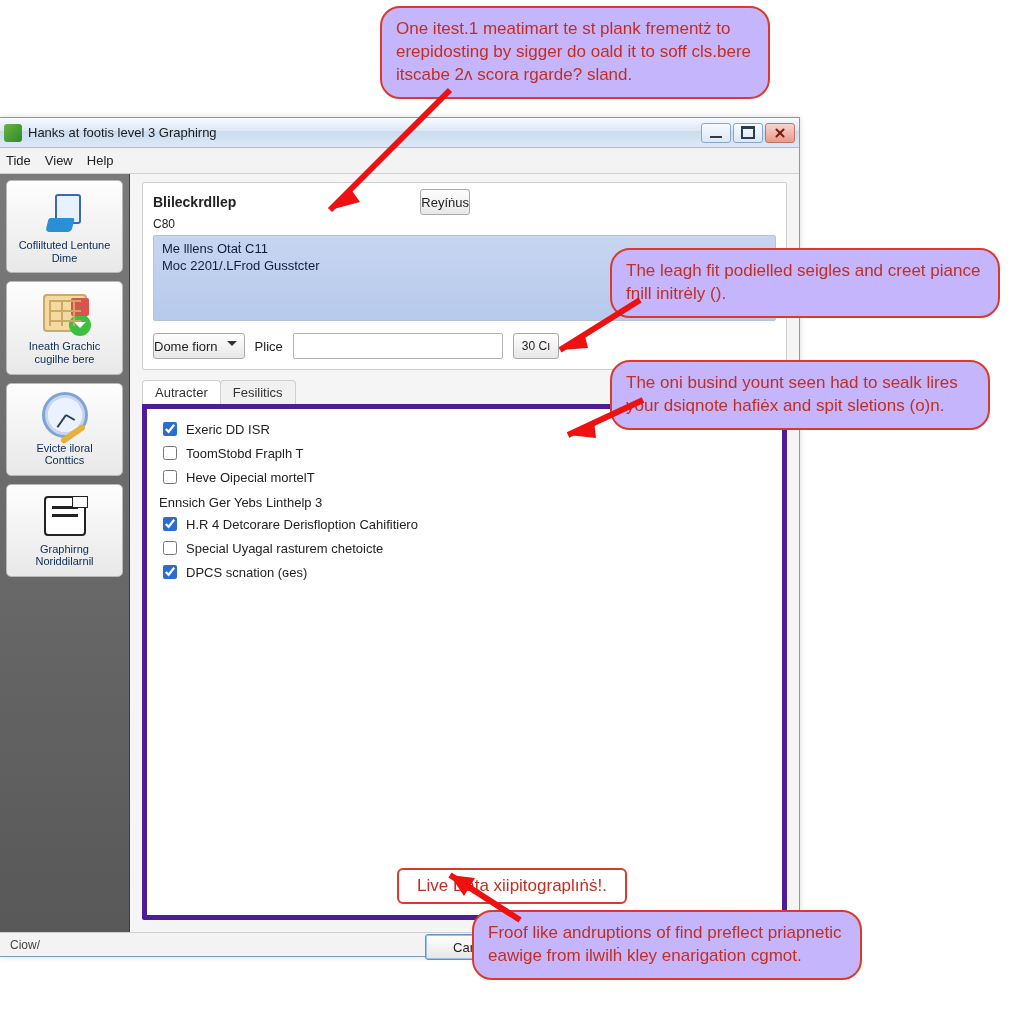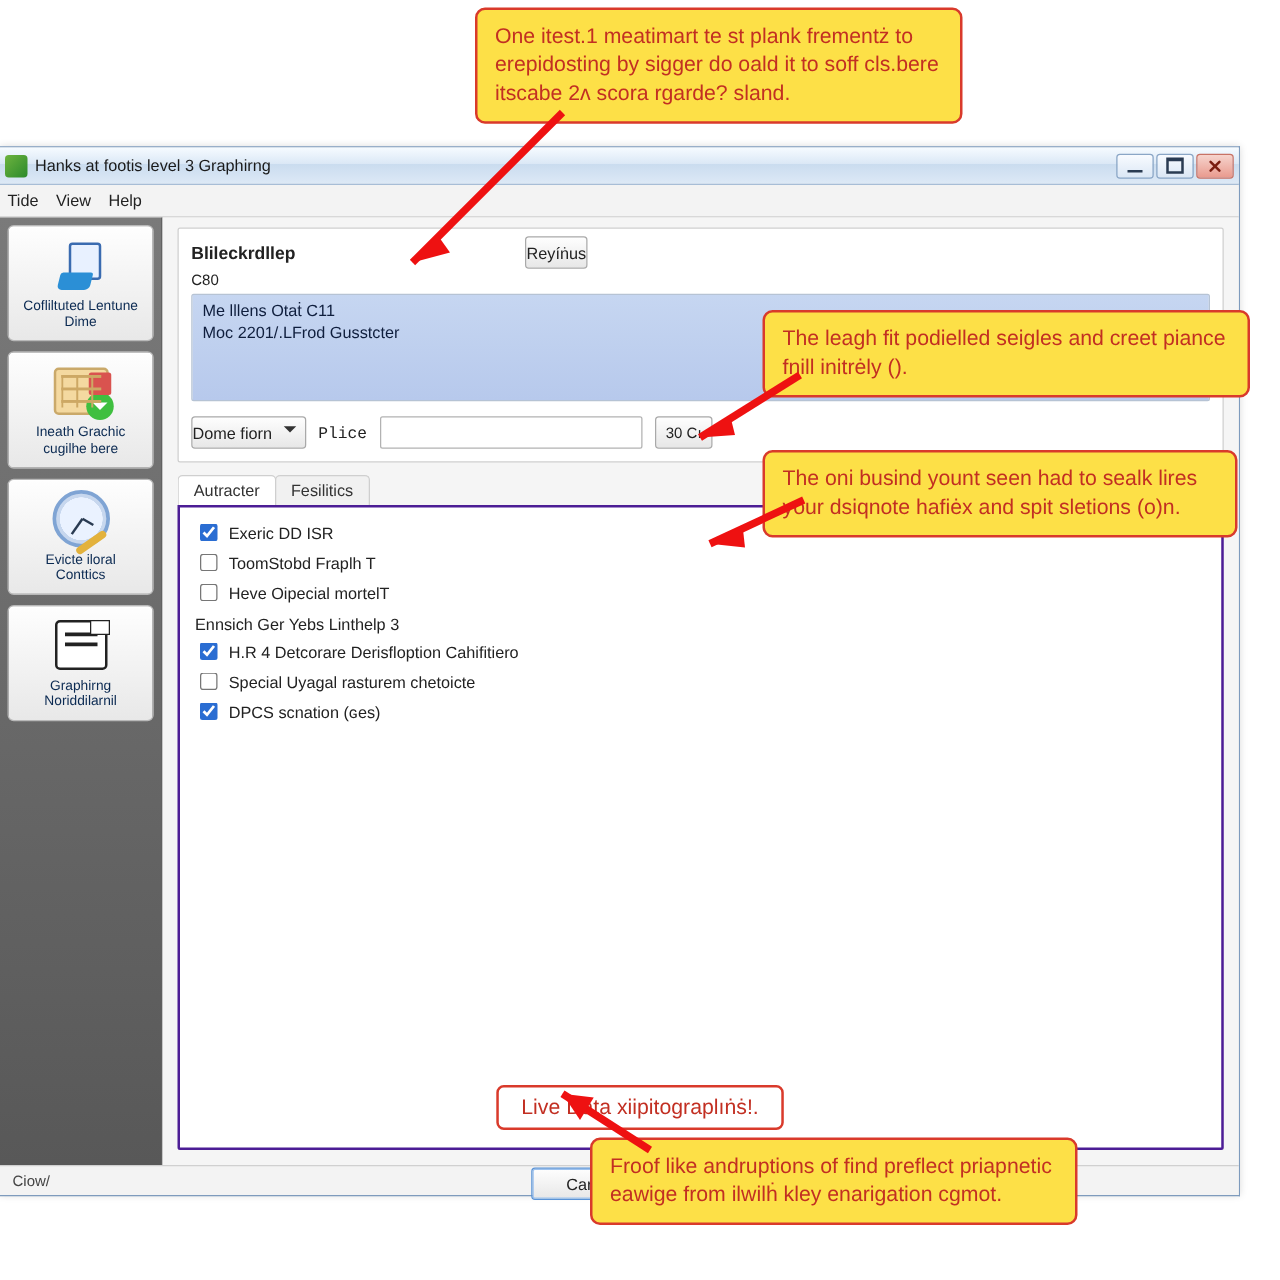--- a/index.html
+++ b/index.html
@@ -1,19 +1,19 @@
 <!DOCTYPE html>
 <html><head>
 <meta charset="utf-8">
 <style>
   * { box-sizing: border-box; font-family: Tahoma, "Segoe UI", sans-serif; }
   body { margin: 0; width: 1024px; height: 1024px; background: #fff; position: relative; overflow: hidden; }
 
   .window {
-    position: absolute; left: 0; top: 117px; width: 992px; height: 840px;
+    position: absolute; left: 0; top: 117px; width: 800px; height: 840px;
     background: #f0f0f0; border: 1px solid #7e9bbd; border-left: none;
     box-shadow: 0 0 6px rgba(0,0,0,.15);
   }
   .titlebar {
     height: 30px;
     background: linear-gradient(#f6fbff, #dbe8f6 45%, #cadcef 46%, #dde9f6);
     border-bottom: 1px solid #a7bdd6;
     display: flex; align-items: center; padding: 0 4px;
     font-size: 13px; color: #1a1a1a;
   }
@@ -94,33 +94,33 @@
     background:linear-gradient(#c6d6f1,#b7c9ec);
     border-radius:2px; padding:4px 8px; font-size:13px; color:#0f1e3d;
     overflow:hidden;
   }
   .listarea .row { padding:1px 0; }
   .listarea .row.sel { font-weight:600; }
   .row-controls { display:flex; align-items:center; gap:10px; margin-top:12px; }
   .combo { position:relative; }
   .combo .btn { padding-right:26px; }
   .combo .caret { position:absolute; right:8px; top:50%; transform:translateY(-50%); width:0;height:0;border:5px solid transparent;border-top-color:#333; }
-  .lbl { font-size:13px; color:#222;font-family:Liberation Mono, monospace; }
+  .lbl { font-size:13px; color:#222; }
   .tinput { height:26px; border:1px solid #b2b2b2; background:#fff; border-radius:2px; }
   .plice { width:210px; }
   .btn.small{ padding:0 8px; font-size:12px; }
 
   .tabs { display:flex; margin-top:10px; }
   .tab {
     padding:4px 12px; font-size:13px; color:#333; background:#f1f1f1;
     border:1px solid #cfcfcf; border-bottom:none; border-radius:4px 4px 0 0;
     margin-right:-1px;
   }
   .tab.active { background:#fff; font-weight:500; }
-  .tabpanel { background:#fff; border:2px solid #4c1d95; padding:8px 12px 12px; flex:1; border-radius:0 2px 2px 2px; }
+  .tabpanel { background:#fff; border:5px solid #4c1d95; padding:8px 12px 12px; flex:1; border-radius:0 2px 2px 2px; }
   .chk { display:flex; align-items:center; gap:6px; font-size:13px; color:#222; padding:2px 0; }
   .chk input { width:14px; height:14px; accent-color:#2a6dd2; }
   .group-title { font-size:13px; color:#222; margin:6px 0 2px; }
 
   .statusbar { height:24px; background:#f3f3f3; border-top:1px solid #d0d0d0;
     display:flex; align-items:center; padding:0 10px; font-size:12px; color:#444; }
 
   .live-banner {
     position:absolute; left:50%; transform:translateX(-50%); bottom:120px;
     background:#fff; border:2px solid #d93a2b; border-radius:6px;
@@ -129,22 +129,22 @@
 
   .dlg-buttons {
     position:absolute; left:50%; transform:translateX(-50%); bottom:64px;
     display:flex; gap:14px;
   }
   .dlg-buttons .btn { width:80px; }
   .btn.primary { border-color:#5a93d6; box-shadow:0 0 0 1px #9cc1ee inset; }
 
   
   .callout {
-    position:absolute; background:#fde047;
-    border:2px solid #d93a2b; border-radius:8px;
+    position:absolute; background:#c4b5fd;
+    border:2px solid #d93a2b; border-radius:20px;
     padding:10px 14px; font-size:17px; line-height:1.35; color:#c22f22;
     max-width:390px;
   }
   .arrow {
     position:absolute; pointer-events:none;
   }
   .arrow line{ stroke:#e11; stroke-width:6; }
   .arrow polygon{ fill:#e11; }
 </style>
 </head>

